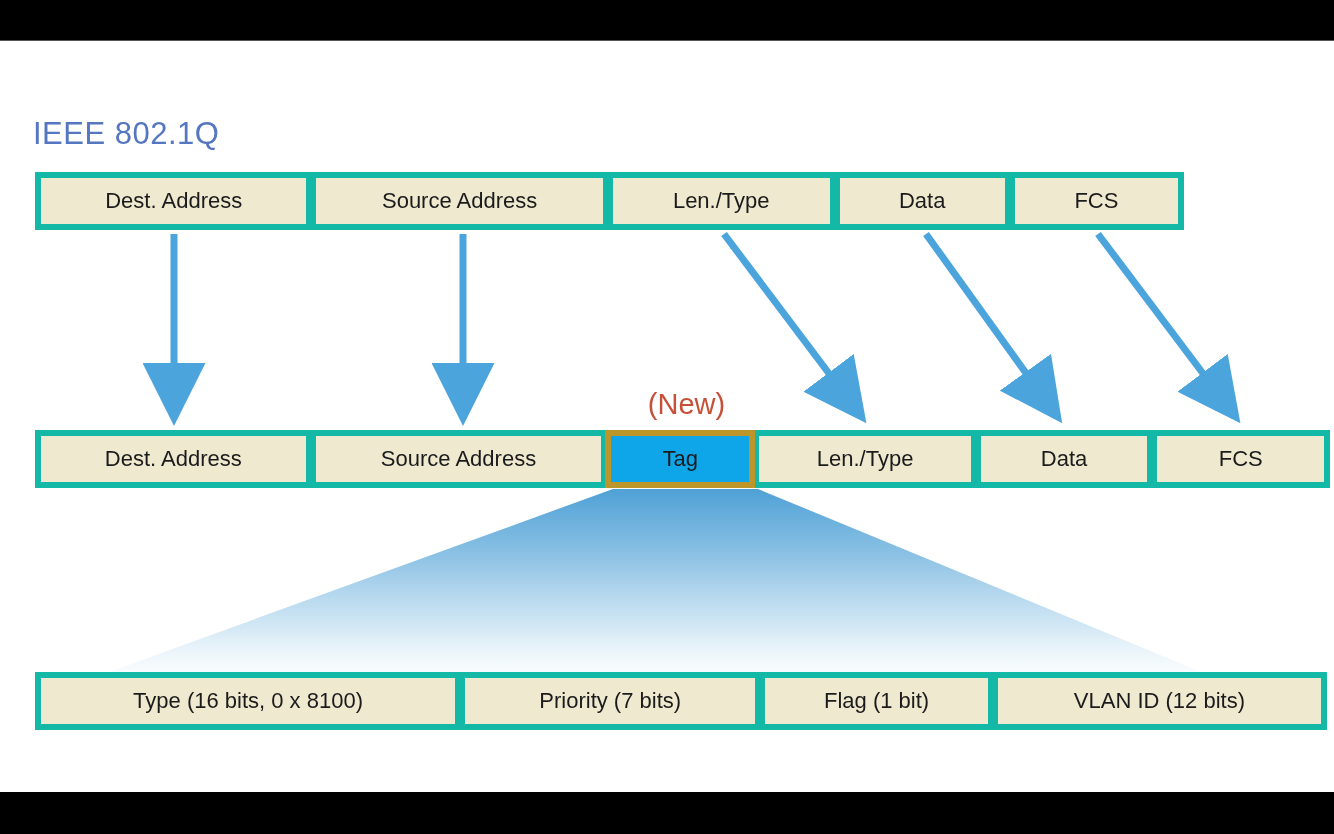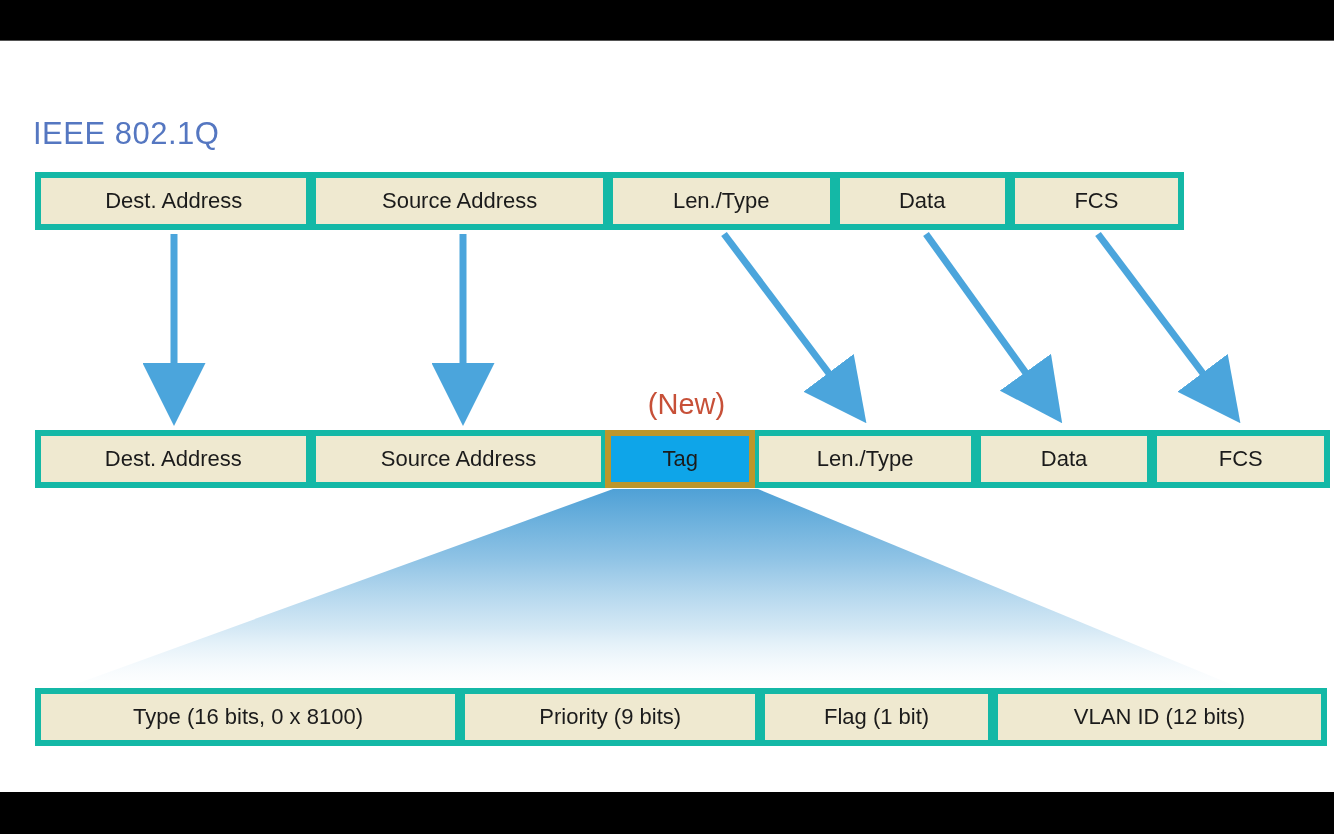--- a/index.html
+++ b/index.html
@@ -10,21 +10,21 @@
   .letterbox{position:absolute;left:0;width:100%;background:#000;}
   .bar-top{top:0;height:40px;border-bottom:1px solid #555;}
   .bar-bottom{top:792px;height:42px;}
   .title{
     position:absolute;left:33px;top:116px;font-size:31px;color:#5577C1;
     letter-spacing:0.5px;
   }
   .frame-row{position:absolute;display:flex;height:58px;}
   .row1{left:35px;top:172px;width:1149px;}
   .row2{left:35px;top:430px;width:1295px;}
-  .row3{left:35px;top:688px;width:1292px;text-align:center;}
+  .row3{left:35px;top:672px;width:1292px;text-align:center;}
   .cell{
     box-sizing:border-box;display:flex;align-items:center;justify-content:center;
     background:#EFE9D0;border:6px solid #14b8a6;
     font-size:22px;color:#1b1b1b;white-space:nowrap;
   }
   .cell + .cell{margin-left:-2px;}
   .cell.tag{
     background:#0ea5e9;border-color:#BD962A;position:relative;z-index:2;
   }
   .new-label{
@@ -103,21 +103,21 @@
     <div class="cell" style="flex:175 0 0">
       <span>FCS</span>
     </div>
   </div>
 
   <div class="frame-row row3">
     <div class="cell" style="flex:428 0 0">
       <span>Type (16 bits, 0 x 8100)</span>
     </div>
     <div class="cell" style="flex:300 0 0">
-      <span>Priority (9 bits)</span>
+      <span>Priority (7 bits)</span>
     </div>
     <div class="cell" style="flex:230 0 0">
       <span>Flag (1 bit)</span>
     </div>
     <div class="cell" style="flex:334 0 0">
       <span>VLAN ID (12 bits)</span>
     </div>
   </div>
 
   <div class="letterbox bar-bottom"></div>

